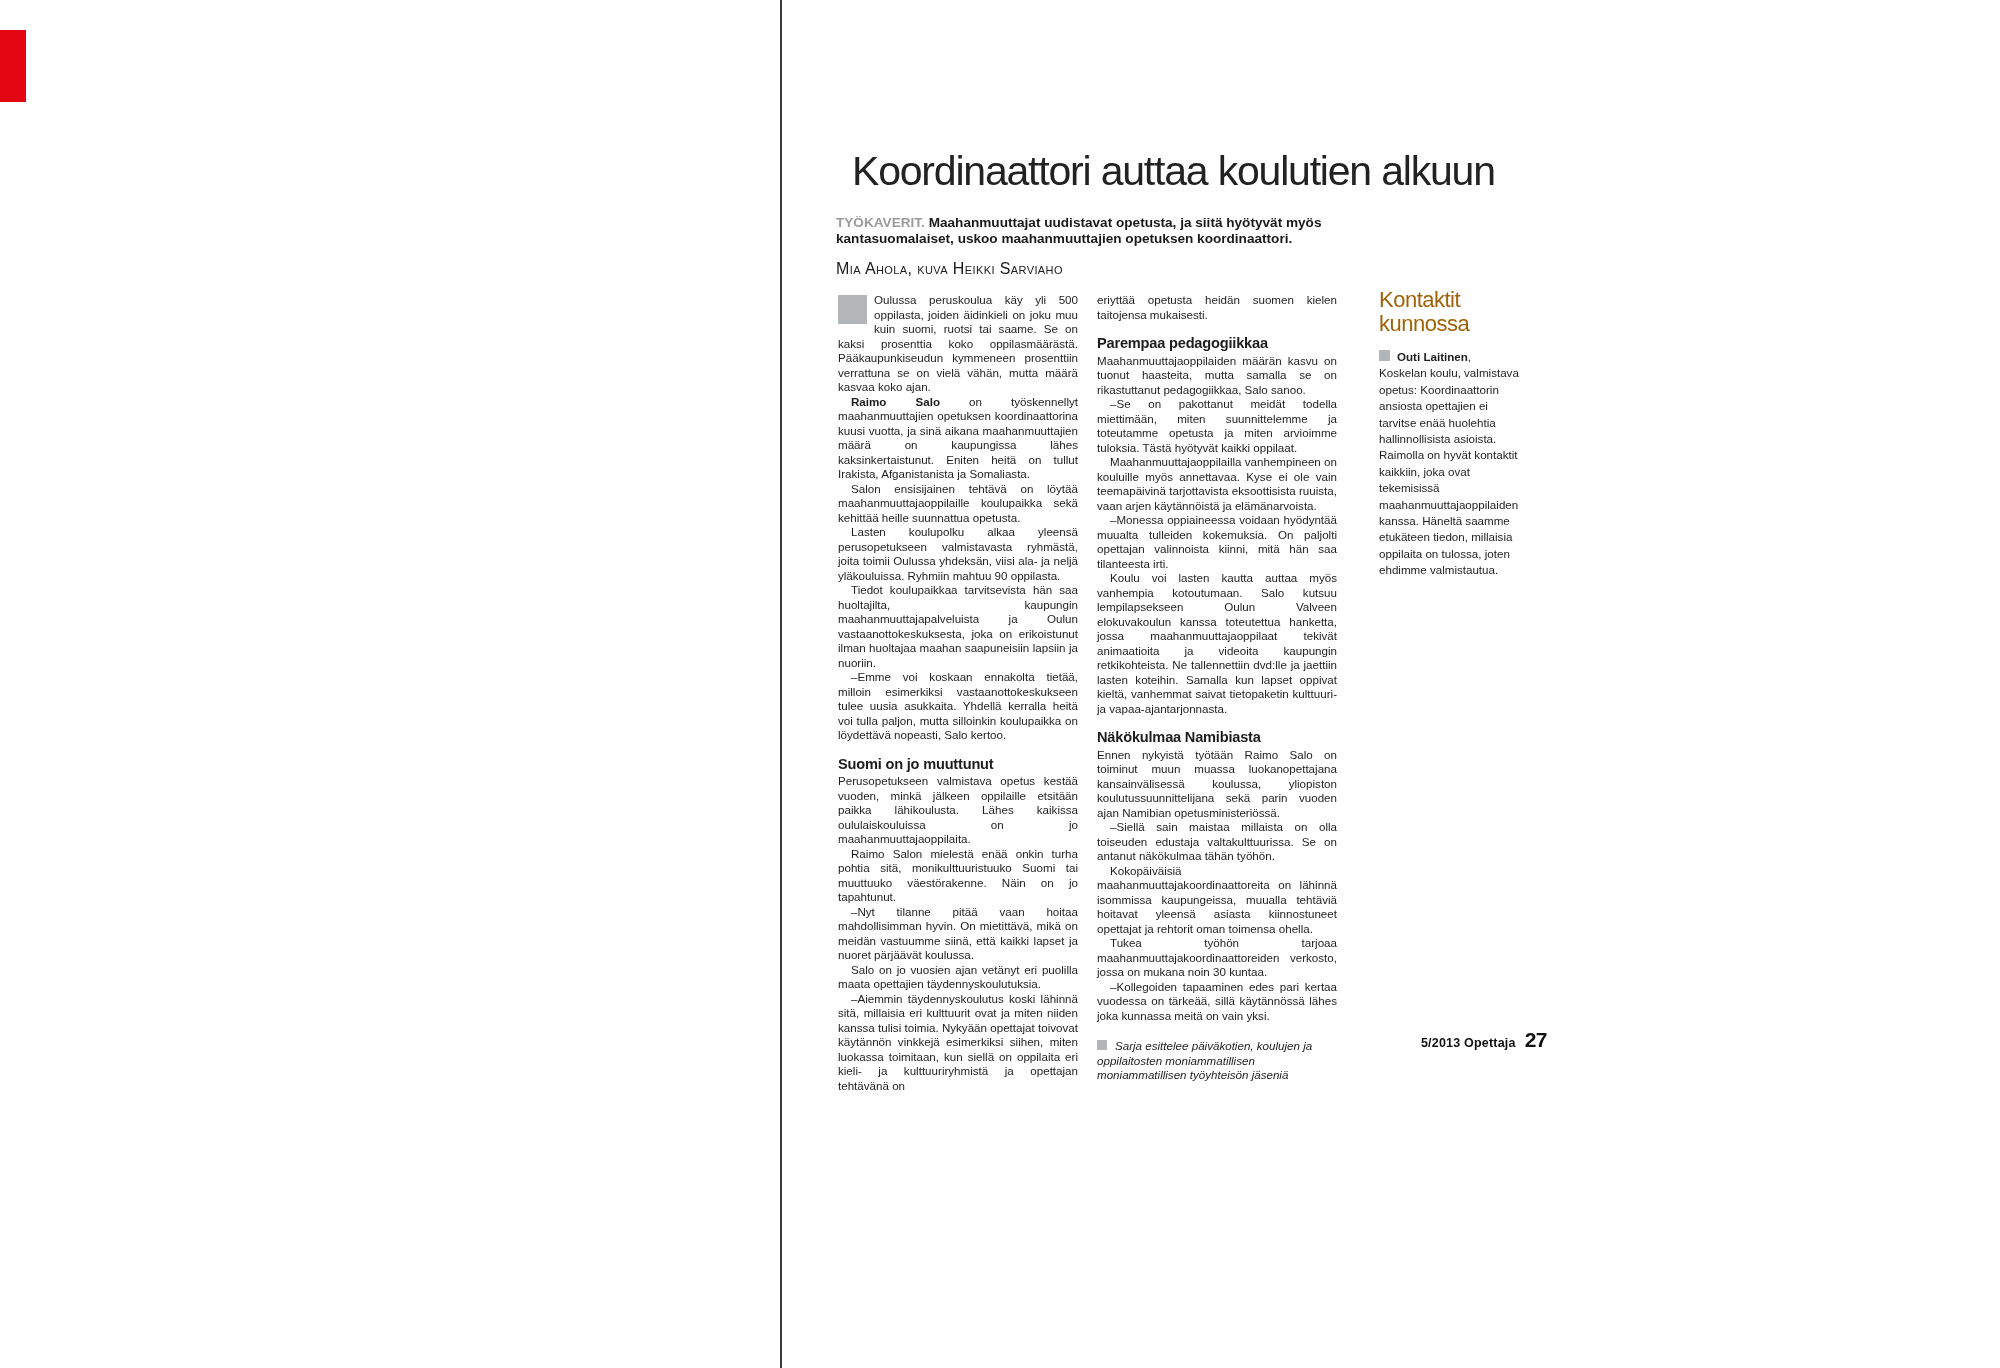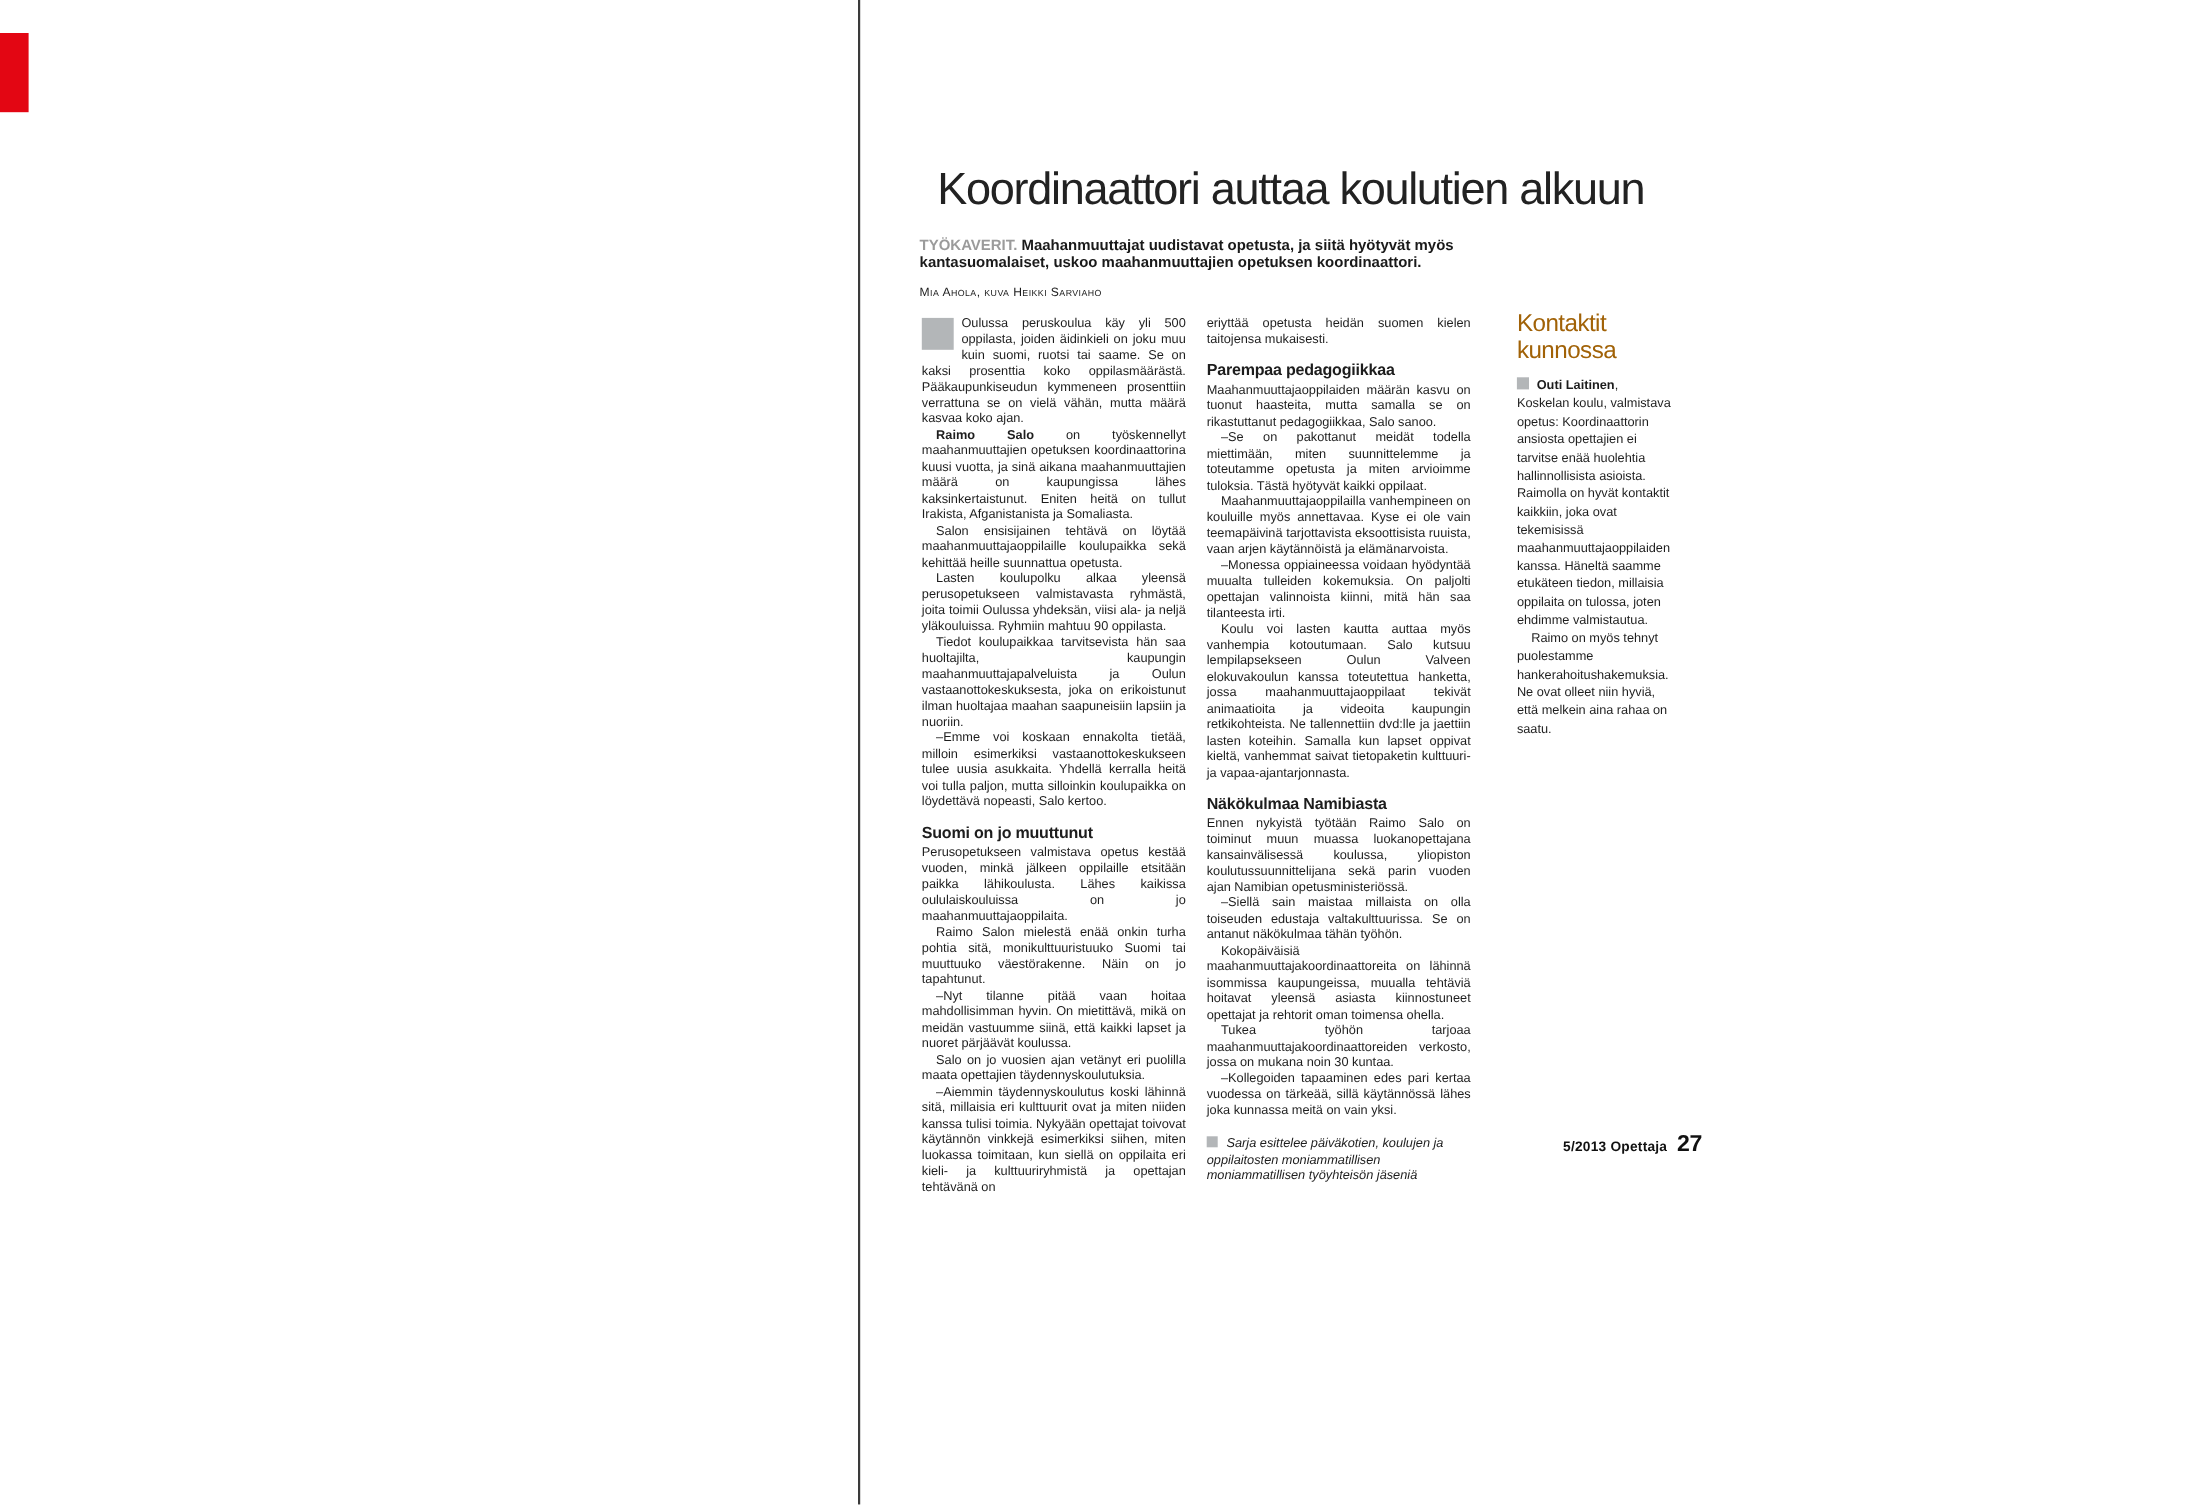--- a/index.html
+++ b/index.html
@@ -10,21 +10,21 @@
   .red-strip { position:absolute; left:0; top:30px; width:26px; height:72px; }
   .fold-line { position:absolute; left:780px; top:0; width:1.5px; height:1368px; background:#3a3a3a; }
 
   .article { position:absolute; left:836px; top:148px; width:684px; }
   .article-title {
     margin:0 0 20px 16px; font-size:41px; font-weight:400; letter-spacing:-1.2px;
     color:#222; white-space:nowrap;
   }
   .standfirst { margin:0; width:505px; font-size:13.6px; line-height:16px; font-weight:700; color:#1a1a1a; }
   .kicker { font-weight:700; }
-  .byline { margin:13px 0 0 0; font-size:11px; font-variant:small-caps; letter-spacing:0.4px; color:#1a1a1a; }
+  .byline { margin:13px 0 0 0; font-size:16px; font-variant:small-caps; letter-spacing:0.4px; color:#1a1a1a; }
 
   .cols { display:flex; margin-top:15px; align-items:flex-start;justify-content:flex-end; }
   .col { font-size:11.6px; line-height:14.5px; }
   .body-col { width:240px; text-align:justify; }
   .col-1 { margin-right:19px; }
   .col-2 { margin-right:42px; }
   .col p { margin:0; }
   .col p.ind { text-indent:13px; }
   .col-heading { font-size:14.6px; font-weight:700; letter-spacing:-0.2px; margin:14px 0 3px 0; text-align:left; }
   .dropcap { float:left; width:29px; height:29px; margin:2px 7px 1px 0; }
@@ -85,21 +85,20 @@
           <p class="ind">–Siellä sain maistaa millaista on olla toiseuden edustaja valtakulttuurissa. Se on antanut näkökulmaa tähän työhön.</p>
           <p class="ind">Kokopäiväisiä maahanmuuttajakoordinaattoreita on lähinnä isommissa kaupungeissa, muualla tehtäviä hoitavat yleensä asiasta kiinnostuneet opettajat ja rehtorit oman toimensa ohella.</p>
           <p class="ind">Tukea työhön tarjoaa maahanmuuttajakoordinaattoreiden verkosto, jossa on mukana noin 30 kuntaa.</p>
           <p class="ind">–Kollegoiden tapaaminen edes pari kertaa vuodessa on tärkeää, sillä käytännössä lähes joka kunnassa meitä on vain yksi.</p>
           <p class="note"><span class="sq" style="background: rgb(179, 182, 184);"></span>Sarja esittelee päiväkotien, koulujen ja oppilaitosten moniammatillisen moniammatillisen työyhteisön jäseniä</p>
         </div>
       <aside class="col sidebar">
         <h2 class="sidebar-heading">Kontaktit kunnossa</h2>
         <div id="sidebar-blocks">
             <p><span class="sq" style="background: rgb(179, 182, 184);"></span><strong>Outi Laitinen</strong>, Koskelan koulu, valmistava opetus: Koordinaattorin ansiosta opettajien ei tarvitse enää huolehtia hallinnollisista asioista. Raimolla on hyvät kontaktit kaikkiin, joka ovat tekemisissä maahanmuuttajaoppilaiden kanssa. Häneltä saamme etukäteen tiedon, millaisia oppilaita on tulossa, joten ehdimme valmistautua.</p>
-            <p class="ind">Raimo on myös tehnyt puolestamme hankerahoitushakemuksia. Ne ovat olleet niin hyviä, että melkein aina rahaa on saatu.</p>
           </div>
       </aside>
     </div>
   </div>
 
   <div class="footer">
     <span class="footer-issue">5/2013 Opettaja</span>
     <span class="footer-pagenum">27</span>
   </div>
 

